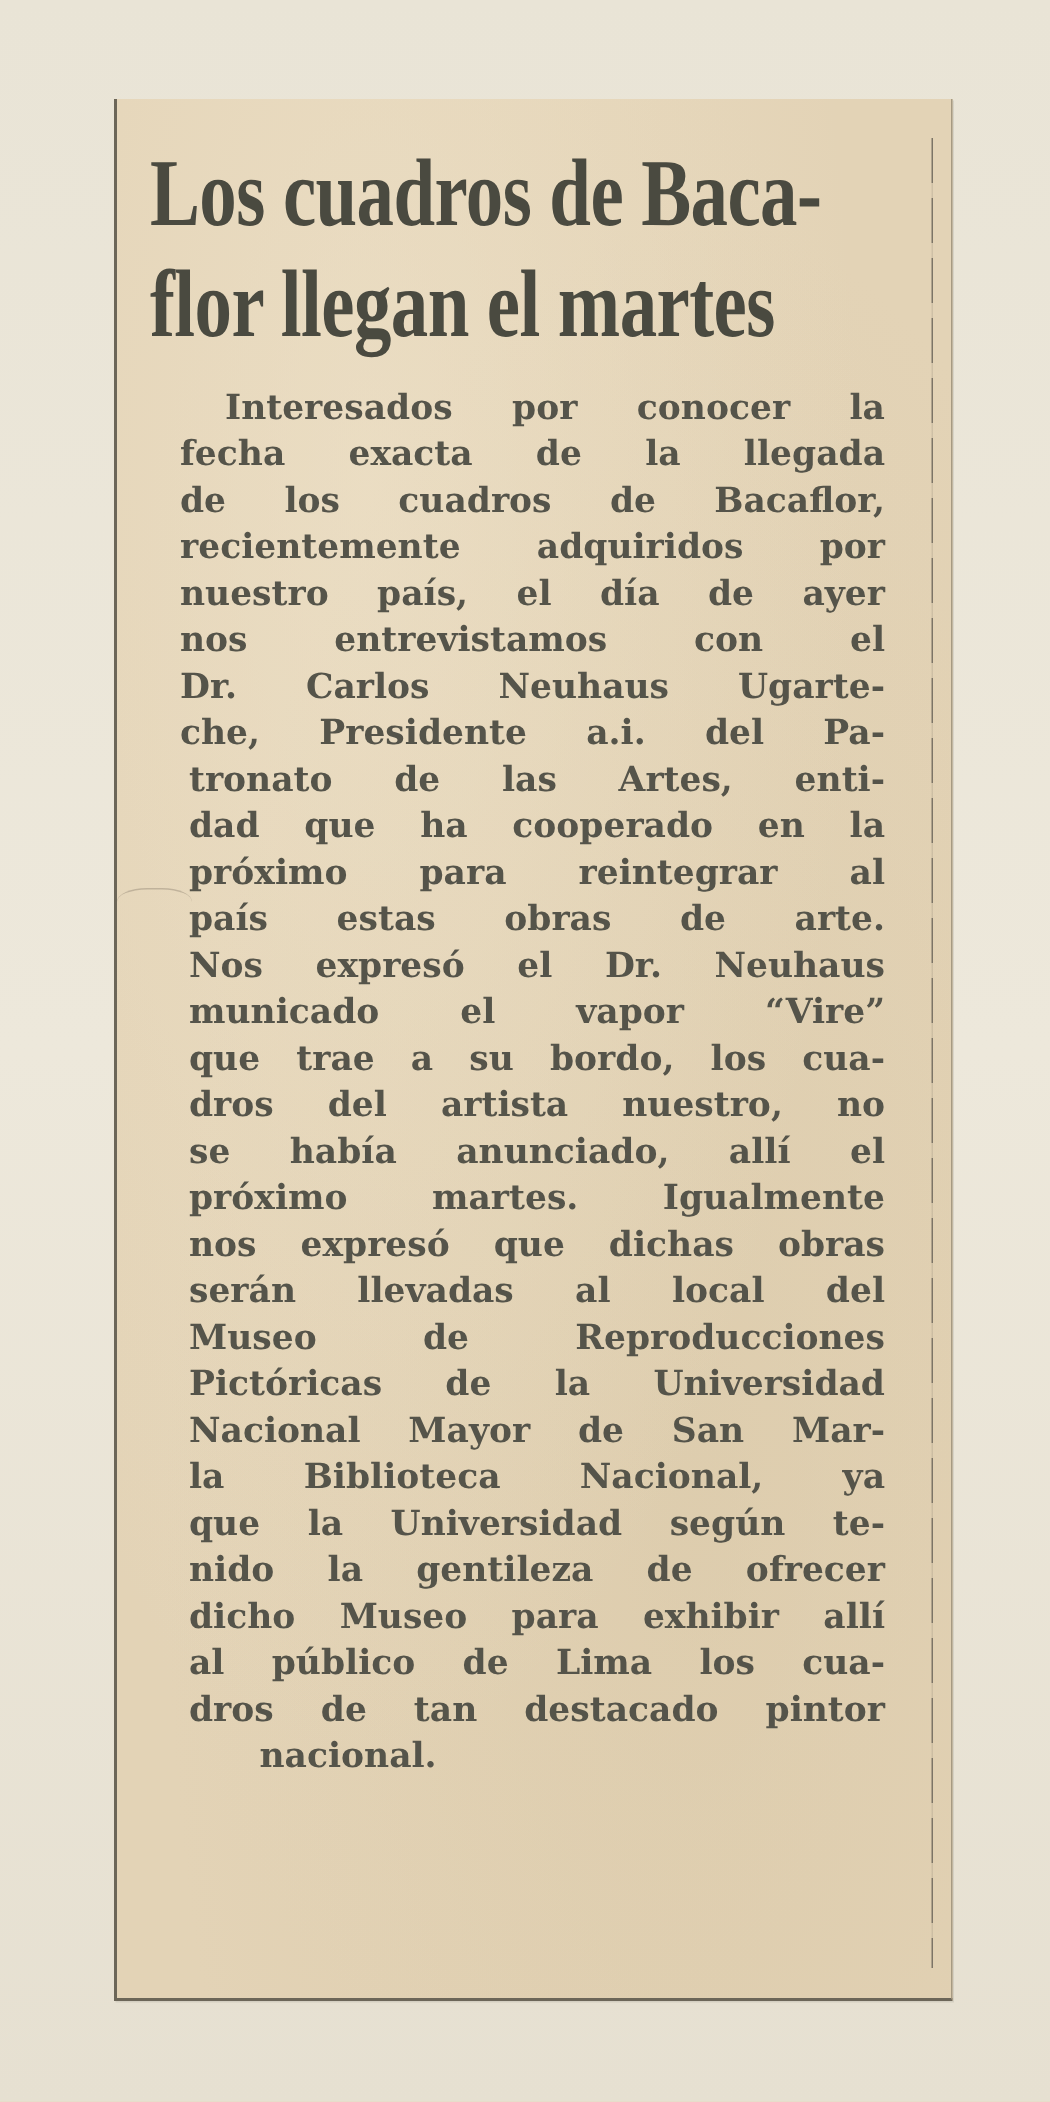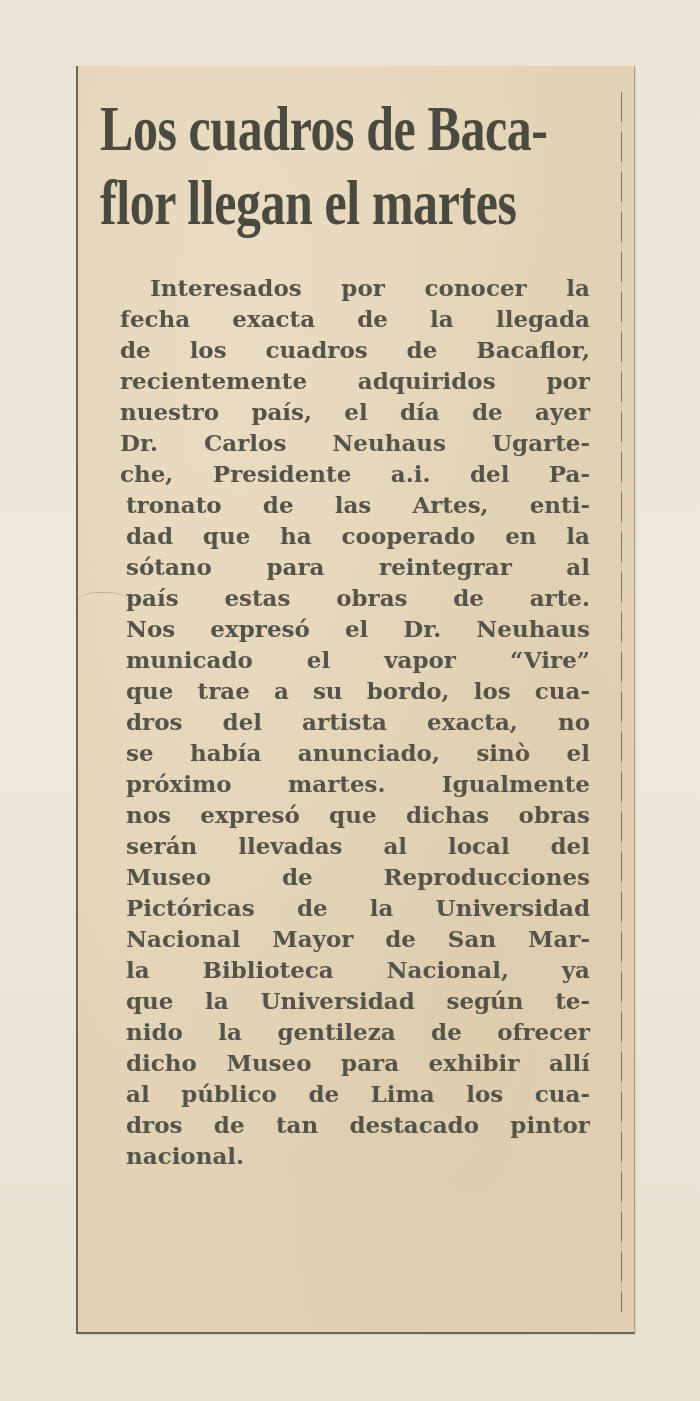--- a/index.html
+++ b/index.html
@@ -57,39 +57,39 @@
       letter-spacing: -0.5px;
       transform: scaleX(0.78);
       transform-origin: left top;
       white-space: nowrap;
     }
     .headline .line { display: block; }
     .headline .line.l1 { width: 660px; }
     .body-text {
       position: absolute;
       left: 120px;
-      top: 272px;
+      top: 256px;
       width: 470px;
       margin: 0;
       font-family: "DejaVu Serif", serif;
       font-weight: bold;
       font-size: 23px;
       line-height: 31px;
       color: #55544a;
     }
     .body-text .ln {
       display: block;
       text-align: justify;
       text-align-last: justify;
       white-space: nowrap;
       height: 31px;
       overflow: visible;
     }
     .body-text .ln.first { padding-left: 30px; }
-    .body-text .ln.last { text-align-last: left; }
+    .body-text .ln.last { text-align-last: left; margin-left: 47px; }
     .body-text .ln.lead { padding-left: 6px; }
     .crease {
       position: absolute;
       left: 78px;
       top: 592px;
       width: 50px;
       height: 22px;
       border-top: 1px solid rgba(120,110,95,0.35);
       border-radius: 40% 40% 0 0;
     }
@@ -107,31 +107,32 @@
   <span class="line l1">Los cuadros de Baca-</span>
   <span class="line l2">flor llegan el martes</span>
 </h1>
 
 <div class="body-text">
   <span class="ln first">Interesados por conocer la</span>
   <span class="ln">fecha exacta de la llegada</span>
   <span class="ln">de los cuadros de Bacaflor,</span>
   <span class="ln">recientemente adquiridos por</span>
   <span class="ln">nuestro país, el día de ayer</span>
+  <span class="ln">nos entrevistamos con el</span>
   <span class="ln">Dr. Carlos Neuhaus Ugarte-</span>
   <span class="ln">che, Presidente a.i. del Pa-</span>
   <span class="ln lead">tronato de las Artes, enti-</span>
   <span class="ln lead">dad que ha cooperado en la</span>
-  <span class="ln lead">sótano para reintegrar al</span>
+  <span class="ln lead">próximo para reintegrar al</span>
   <span class="ln lead">país estas obras de arte.</span>
   <span class="ln lead">Nos expresó el Dr. Neuhaus</span>
   <span class="ln lead">municado el vapor “Vire”</span>
   <span class="ln lead">que trae a su bordo, los cua-</span>
-  <span class="ln lead">dros del artista exacta, no</span>
-  <span class="ln lead">se había anunciado, sinò el</span>
+  <span class="ln lead">dros del artista nuestro, no</span>
+  <span class="ln lead">se había anunciado, allí el</span>
   <span class="ln lead">próximo martes. Igualmente</span>
   <span class="ln lead">nos expresó que dichas obras</span>
   <span class="ln lead">serán llevadas al local del</span>
   <span class="ln lead">Museo de Reproducciones</span>
   <span class="ln lead">Pictóricas de la Universidad</span>
   <span class="ln lead">Nacional Mayor de San Mar-</span>
   <span class="ln lead">la Biblioteca Nacional, ya</span>
   <span class="ln lead">que la Universidad según te-</span>
   <span class="ln lead">nido la gentileza de ofrecer</span>
   <span class="ln lead">dicho Museo para exhibir allí</span>

